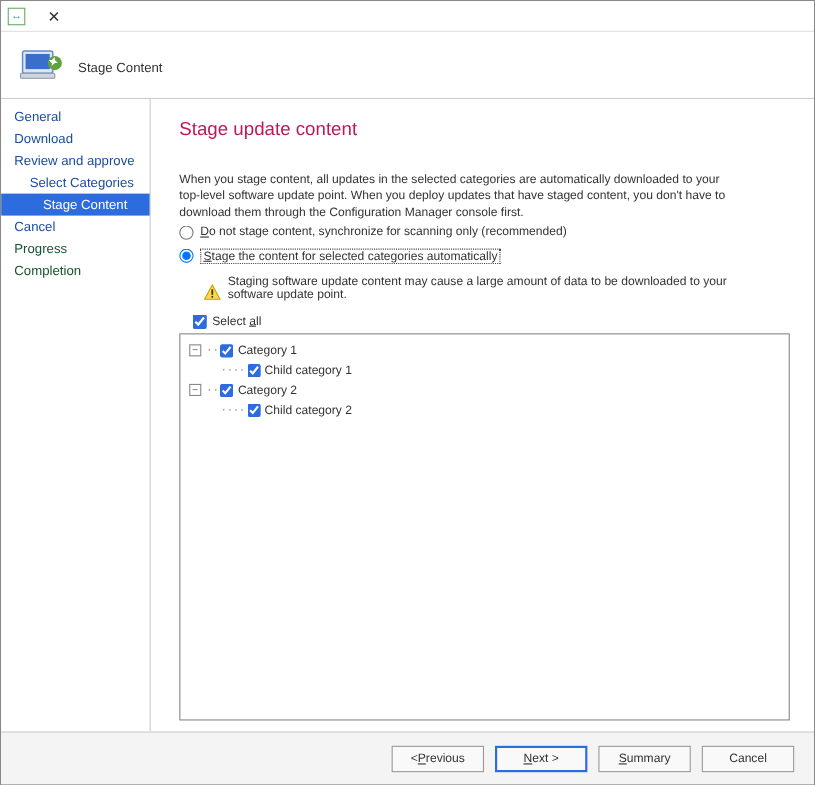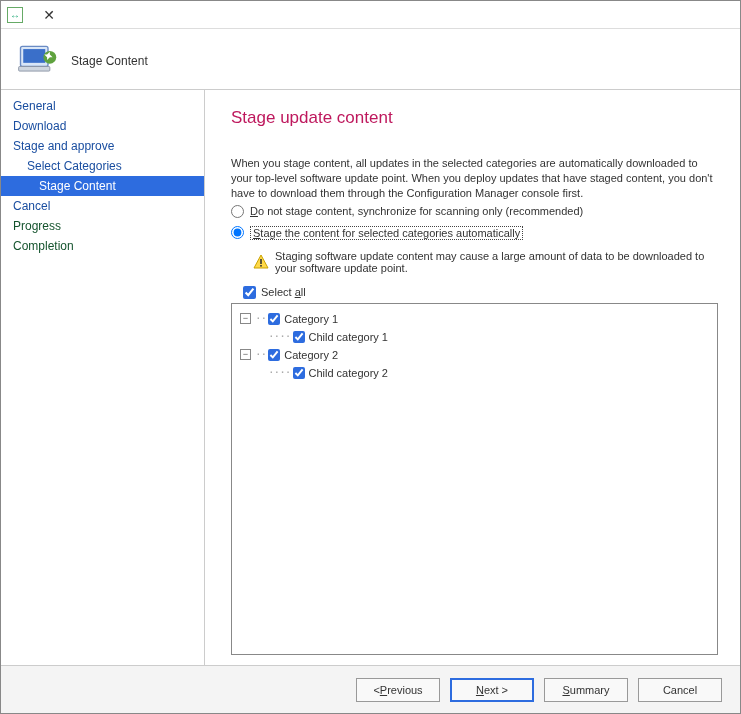--- a/index.html
+++ b/index.html
@@ -52,21 +52,21 @@
   }
   .header-label { font-size:12px; color:#333; }
   
   .body {
     flex:1;
     display:flex;
     border-top:1px solid #ccc;
     min-height:0;
   }
   .sidebar {
-    width:204px;
+    width:136px;
     border-right:1px solid #ccc;
     padding:6px 0;
     background:#fff;
   }
   .nav-item {
     padding:3px 12px;
     font-size:12px;
     color:#1a4ea0;
     cursor:default;
   }
@@ -87,21 +87,21 @@
   .page-title {
     color:#be185d;
     font-size:17px;
     margin-bottom:28px;
   }
   .intro { font-size:11px; color:#333; line-height:1.35; margin-bottom:0; max-width:510px;}
   .radio-row { display:flex; align-items:flex-start; margin:4px 0; font-size:11px; }
   .radio-row input { margin:0 6px 0 0; }
   .radio-row label u { text-decoration:underline; }
   .radio-row .boxed { border:1px dotted #444; padding:0 2px; }
-  .warning-row { display:flex; align-items:center; margin:6px 0 10px 22px; font-size:11px; max-width:490px;}
+  .warning-row { display:flex; align-items:flex-end; margin:6px 0 10px 22px; font-size:11px; max-width:490px;}
   .warning-row .warn-icon { width:16px; height:16px; margin-right:6px; flex-shrink:0;}
   .selectall-row { display:flex; align-items:flex-start; margin:2px 0 4px 12px; font-size:11px;}
   .selectall-row input { margin:0 5px 0 0; }
   .tree-box {
     border:1px solid #888;
     flex:1;
     min-height:300px;
     padding:6px 8px;
     background:#fff;
     overflow:auto;
@@ -162,21 +162,21 @@
     </svg>
   </div>
   <div class="header-label">Stage Content</div>
 </div>
 
 <div class="body">
 
   <div class="sidebar">
     <div class="nav-item">General</div>
     <div class="nav-item">Download</div>
-    <div class="nav-item">Stage and approve</div>
+    <div class="nav-item">Review and approve</div>
     <div class="nav-item nav-sub">Select Categories</div>
     <div class="nav-item nav-sub2 nav-active">Stage Content</div>
     <div class="nav-item">Cancel</div>
     <div class="nav-item nav-disabled">Progress</div>
     <div class="nav-item nav-disabled">Completion</div>
   </div>
 
   <div class="content">
     <div class="page-title">Stage update content</div>
     <div class="intro">When you stage content, all updates in the selected categories are automatically downloaded to your top-level software update point. When you deploy updates that have staged content, you don't have to download them through the Configuration Manager console first.</div>

